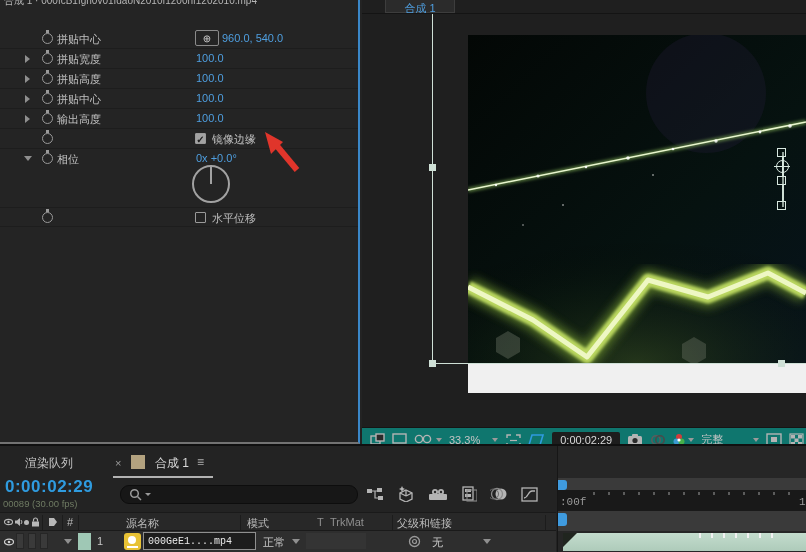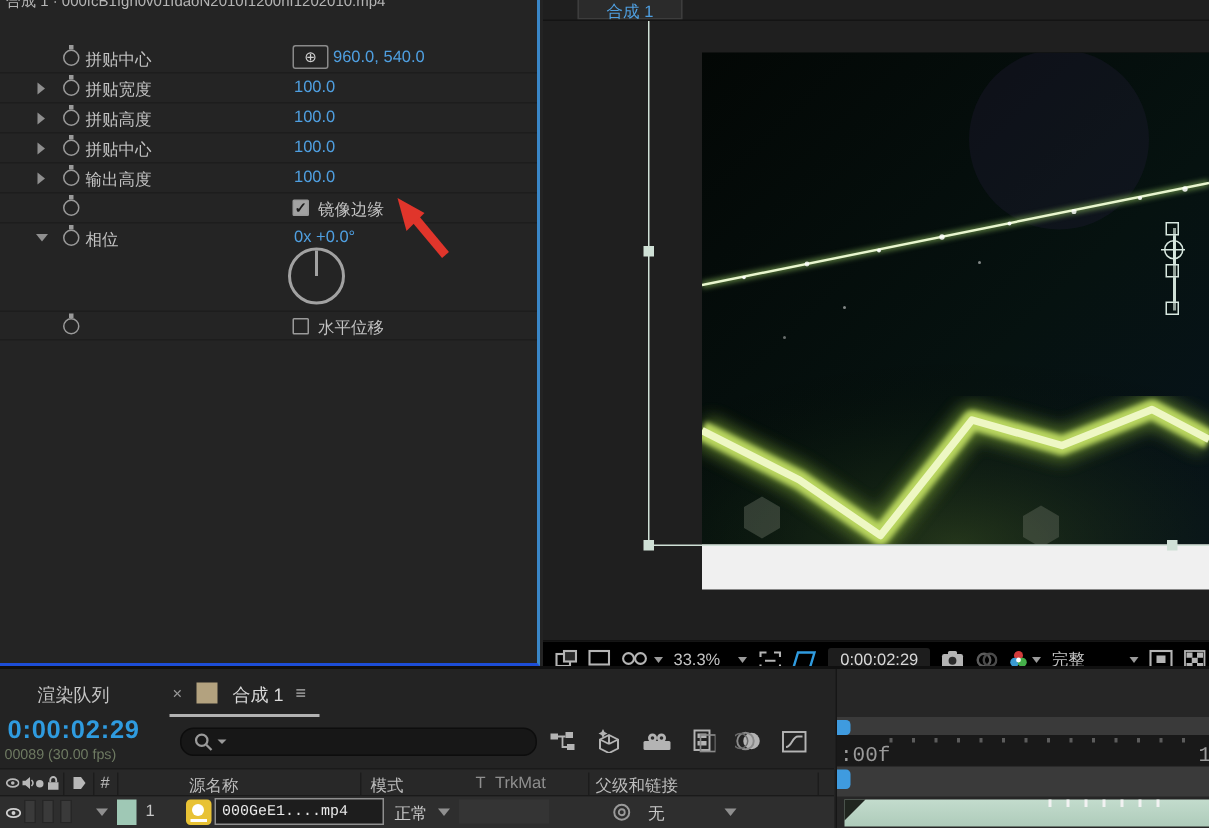--- a/index.html
+++ b/index.html
@@ -4,21 +4,21 @@
 <style>
   * { margin:0; padding:0; box-sizing:border-box; }
   html,body { background:#111; }
   body { font-family:"Liberation Sans", sans-serif; }
   #stage { position:relative; width:806px; height:552px; background:#232323; overflow:hidden;
            color:#c8c8c8; font-size:11px; }
   .abs { position:absolute; }
 
   
   #effect-panel { left:0; top:0; width:360px; height:444px; background:#242424;
-                  border-right:2px solid #3a87c8; border-bottom:2px solid #1d4ed8; overflow:hidden; }
+                  border-right:2px solid #3a87c8; border-bottom:2px solid #737373; overflow:hidden; }
   #ec-clipped-header { left:0; top:-6px; width:360px; height:16px; color:#b5b5b5; font-size:10px;
                        white-space:nowrap; overflow:hidden; padding-left:4px; }
   .ec-row { position:absolute; left:0; width:358px; height:20px; border-bottom:1px solid #1d1d1d; }
   .ec-label { position:absolute; left:57px; top:3px; color:#c2c2c2; }
   .ec-value { position:absolute; left:222px; top:3px; color:#4f9fe0; }
   .chev { position:absolute; width:0; height:0; }
   .chev-r { border-left:5px solid #8f8f8f; border-top:4px solid transparent; border-bottom:4px solid transparent; }
   .chev-d { border-top:5px solid #8f8f8f; border-left:4px solid transparent; border-right:4px solid transparent; }
   .stopwatch { position:absolute; left:42px; top:4px; width:11px; height:11px; border:1.5px solid #9a9a9a;
                border-radius:50%; }
@@ -45,21 +45,21 @@
   #viewer-topline { position:absolute; left:0; top:13px; width:444px; border-top:1px solid #141414; }
   #comp-image { left:106px; top:35px; width:338px; height:328px; background:#060b08; overflow:hidden; }
   #white-band { left:106px; top:363px; width:338px; height:30px; background:#f0f0f0; }
   .sel-line { background:#cfe0d6; }
   .sel-handle { position:absolute; width:7px; height:7px; background:#cfe0d6; }
   .sel-sq { position:absolute; width:9px; height:9px; border:1px solid #d8e8e0; background:rgba(10,20,15,.3); }
   #anchor-circ { position:absolute; width:13px; height:13px; border:1.5px solid #d8e8e0; border-radius:50%; }
   #anchor-circ::before { content:""; position:absolute; left:4.5px; top:-3px; width:1.5px; height:16px; background:#d8e8e0; }
   #anchor-circ::after  { content:""; position:absolute; top:4.5px; left:-3px; height:1.5px; width:16px; background:#d8e8e0; }
 
-  #viewer-toolbar { left:0px; top:427px; width:444px; height:24px; background:#000000; border-top:1px solid #151515;
+  #viewer-toolbar { left:0px; top:427px; width:444px; height:24px; background:#0f766e; border-top:1px solid #151515;
                     display:flex; align-items:center; gap:7px; padding-left:8px; }
   .vt-icon { flex:0 0 auto; display:flex; align-items:center; }
   .vt-text { color:#c4c4c4; font-size:11px; }
   .dd-arrow { width:0; height:0; border-top:4px solid #9a9a9a; border-left:3.5px solid transparent;
               border-right:3.5px solid transparent; margin-left:4px; }
   #vt-timecode { color:#d8d8d8; background:#1d1d1d; padding:2px 8px; border-radius:2px; }
 
   
   #bottom-panel { left:0; top:444px; width:806px; height:108px; background:#232323; border-top:2px solid #101010; }
   #rq-tab { position:absolute; left:25px; top:9px; color:#c4c4c4; font-size:12px; }
@@ -89,21 +89,21 @@
   #layer-badge::after { content:""; position:absolute; left:3px; top:13px; width:11px; height:2px; background:#fff; }
   #layer-name-box { position:absolute; left:143px; top:1px; width:113px; height:18px; border:1px solid #8f8f8f;
                     background:#1d1d1d; color:#e8e8e8; font-family:"Liberation Mono", monospace; font-size:10px;
                     line-height:17px; padding-left:4px; }
   #trkmat-cell { position:absolute; left:306px; top:2px; width:60px; height:16px; background:#343434; }
 
   
   #tl-right { position:absolute; left:557px; top:0; width:249px; height:108px; background:#262626; border-left:1px solid #161616; }
   #tl-strip1 { position:absolute; left:0; top:32px; width:249px; height:12px; background:#3a3a3a; }
   #tl-ruler  { position:absolute; left:0; top:44px; width:249px; height:24px; background:#191919;
-               color:#9a9a9a; font-family:"Liberation Mono", monospace; font-size:14px; }
+               color:#9a9a9a; font-family:"Liberation Mono", monospace; font-size:11px; }
   #tl-strip2 { position:absolute; left:0; top:64px; width:249px; height:21px; background:#3a3a3a; border-top:1px solid #1a1a1a; }
   .cti { position:absolute; left:0px; width:9px; background:#3f9bdf; border-radius:0 3px 3px 0; }
   .tick { position:absolute; top:2px; width:2px; height:3px; background:#5c5c5c; }
   #layer-bar { position:absolute; left:5px; top:87px; width:244px; height:18px;
                background:linear-gradient(180deg,#c3dccd,#aecbba); }
   #layer-bar::before { content:""; position:absolute; left:0; top:0; border-top:14px solid #20251f;
                        border-right:14px solid transparent; }
   .kf-tick { position:absolute; top:0px; width:2px; height:5px; background:#f2f2f2; }
 
   svg { display:block; }

